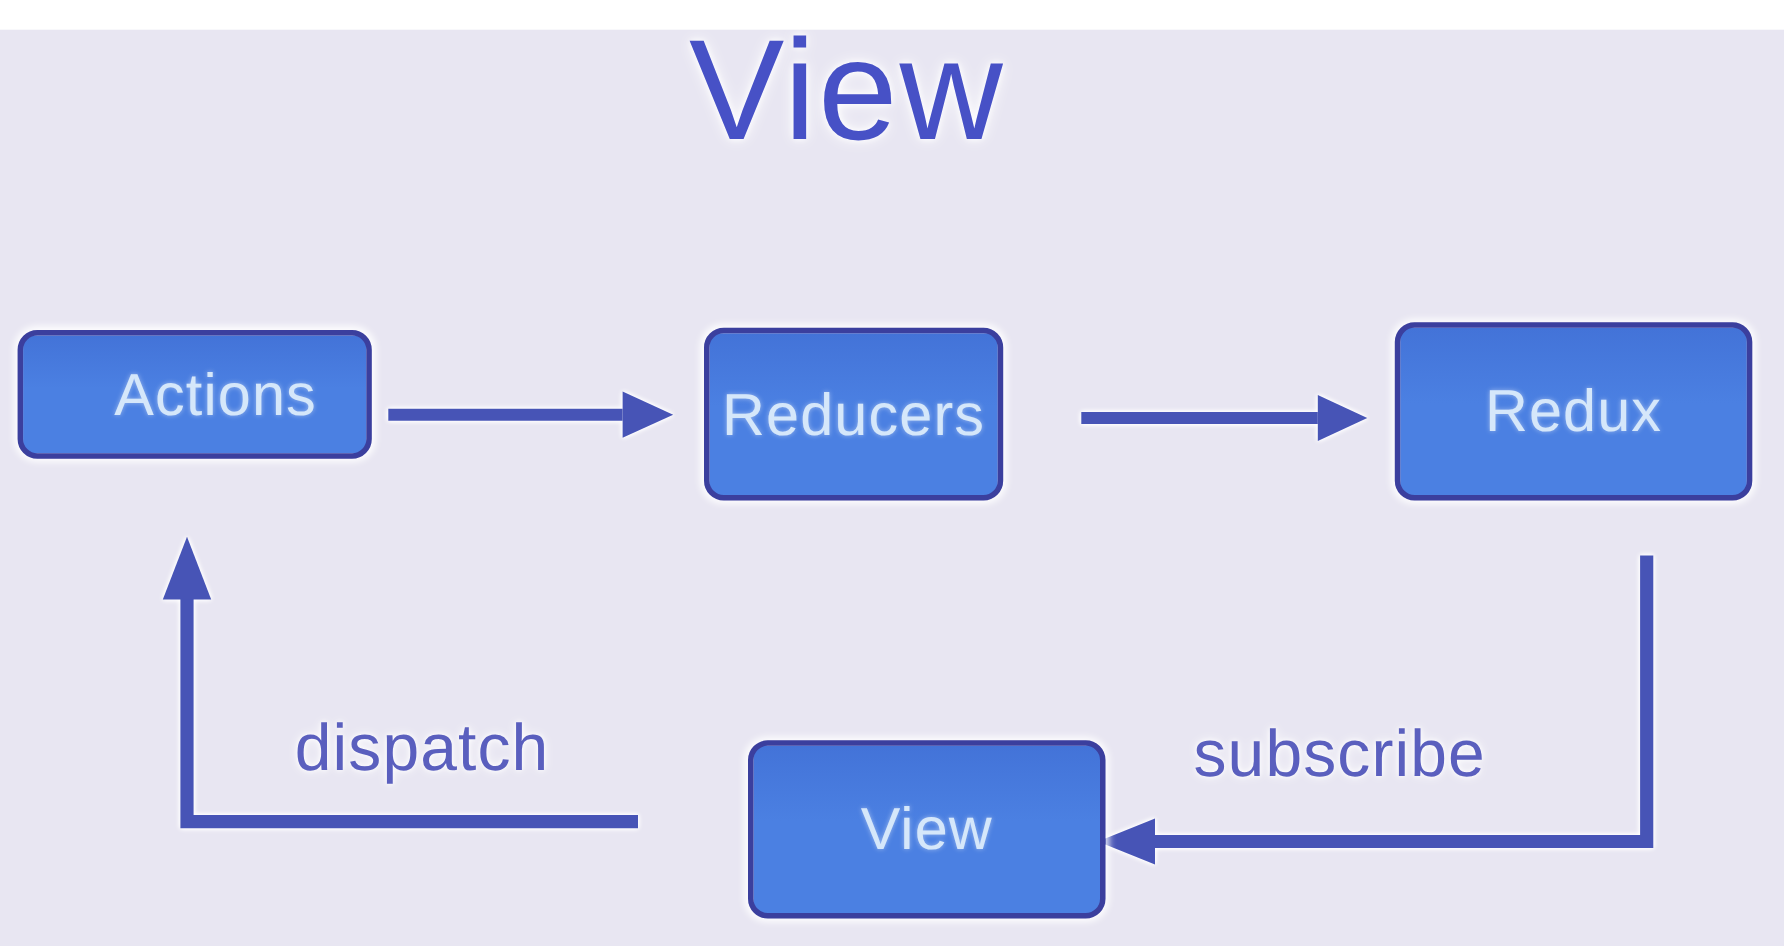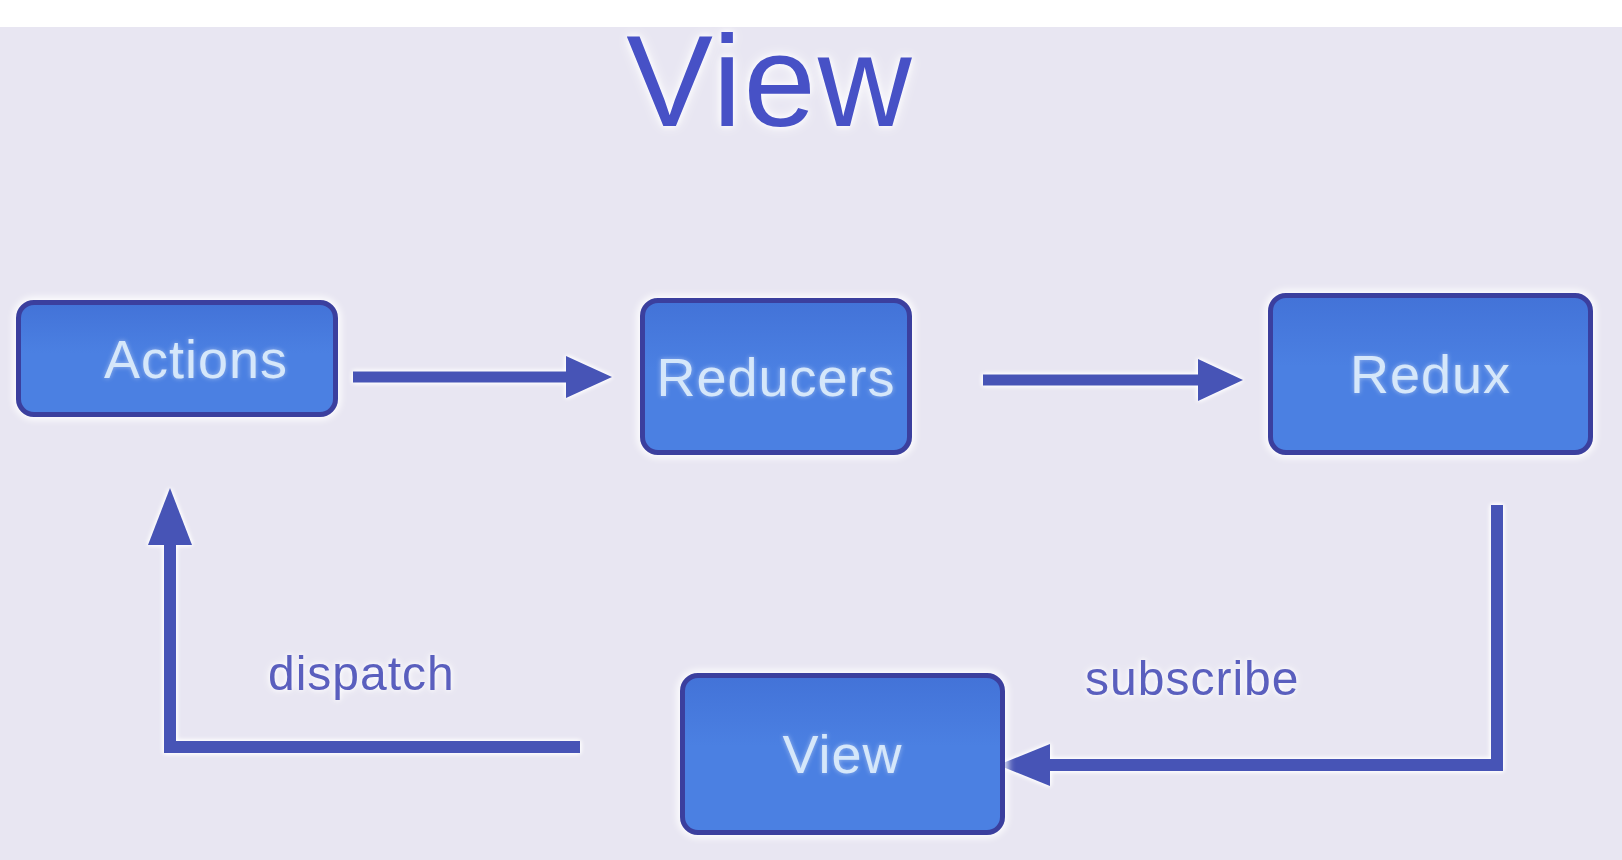--- a/index.html
+++ b/index.html
@@ -71,21 +71,21 @@
     stroke: var(--arrow, #4754b6);
     stroke-linejoin: miter;
     stroke-linecap: butt;
   }
   .arrows .thin  { stroke-width: 11px; }
   .arrows .thick { stroke-width: 12px; }
   .arrows polygon { fill: var(--arrow, #4754b6); }
 
   .edge-label {
     position: absolute;
-    font-size: 48px;
+    font-size: 60px;
     font-weight: 300;
     letter-spacing: 1px;
     line-height: 1;
     color: var(--label-text, #5a5fbe);
     text-shadow: 0 0 5px #ffffff, 0 0 10px #ffffff;
   }
   .label-dispatch  { left: 268px;  top: 650px; }
   .label-subscribe { left: 1085px; top: 655px; }
 </style>
 </head>

